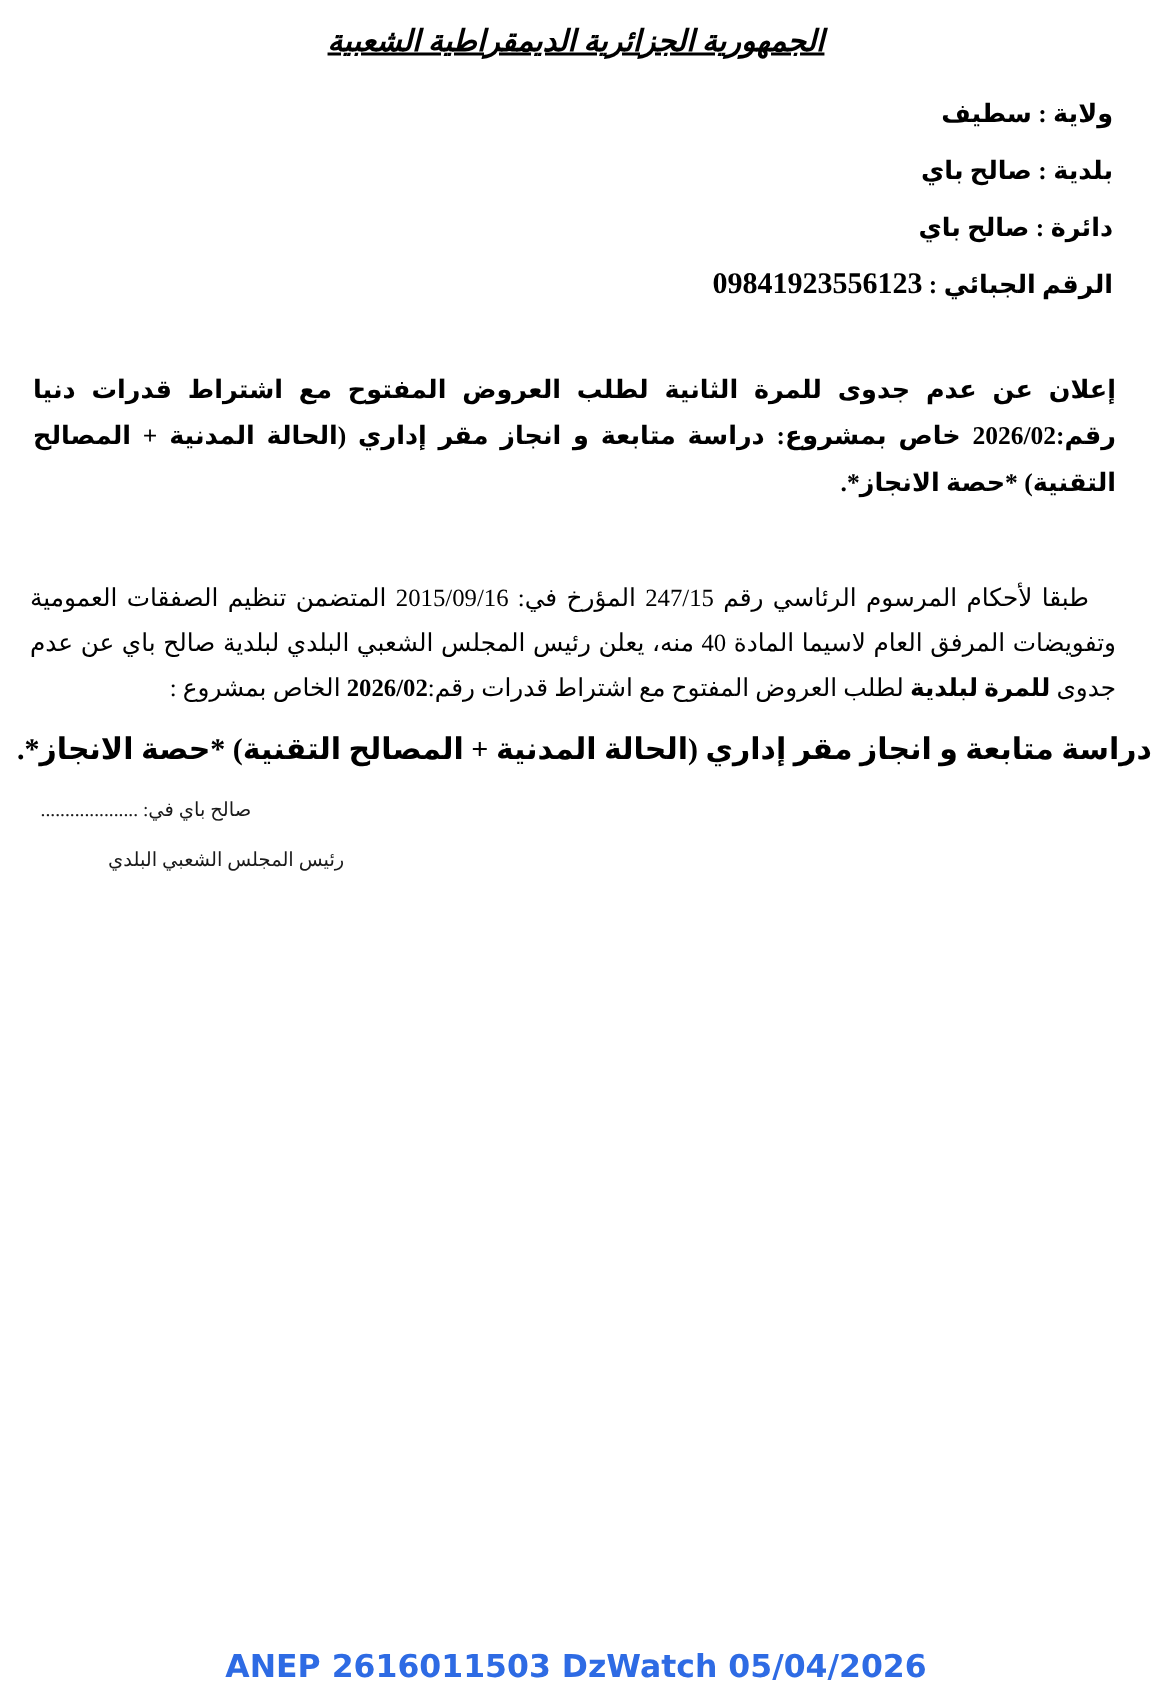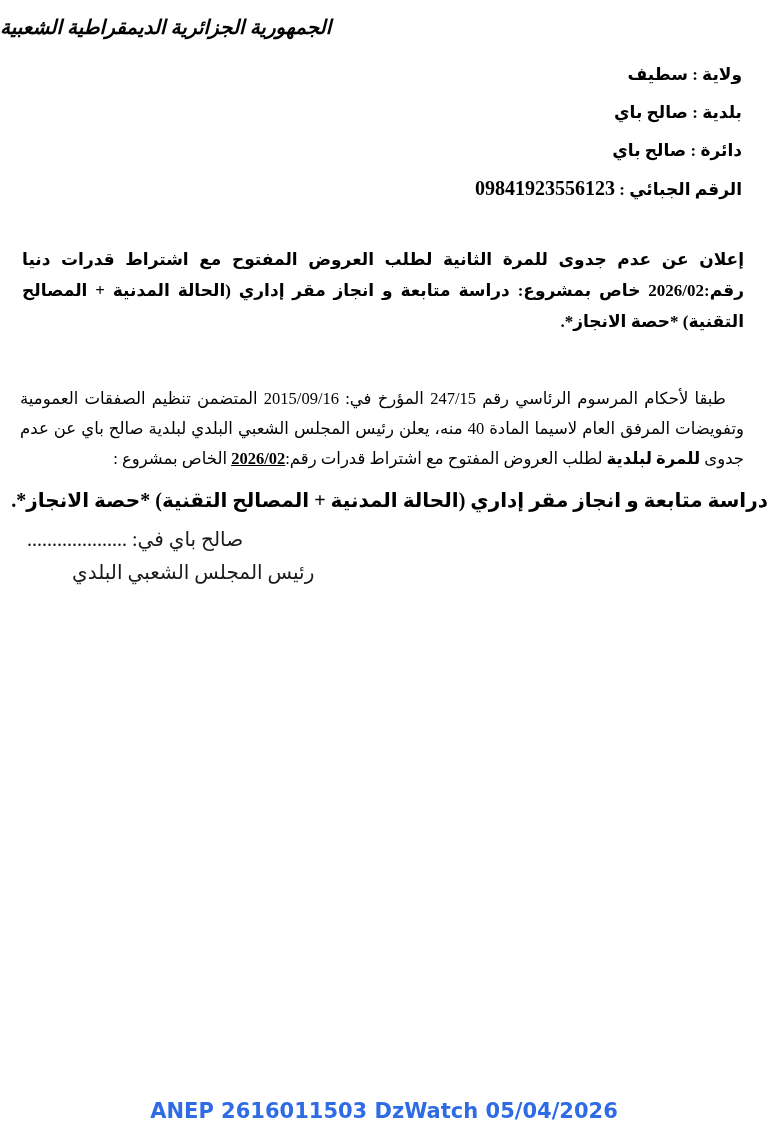--- a/index.html
+++ b/index.html
@@ -9,25 +9,26 @@
     height: 1138px;
     margin: 0 auto;
     background: #ffffff;
     color: #000000;
     direction: rtl;
     font-family: "Liberation Serif", "DejaVu Sans", sans-serif;
     overflow: hidden;
   }
   .republic-header {
     padding-top: 15px;
-    text-align: left;
+    text-align: center;
     font-weight: bold;
     font-style: italic;
     font-size: 20px;
     letter-spacing: 0.5px;
+    text-decoration: underline;
   }
   .issuer {
     margin-top: 25px;
     padding: 0 26px 0 4px;
     font-weight: bold;
     font-size: 17px;
   }
   .issuer-line { margin-bottom: 17px; line-height: 21px; }
   .tax-line { margin-bottom: 0; }
   .tax-number {
@@ -43,41 +44,41 @@
     text-align: justify;
   }
   .announcement-body {
     margin: 47px 24px 0 20px;
     font-size: 16.5px;
     line-height: 30px;
     text-align: justify;
     text-indent: 18px;
   }
   .bold-inline { font-weight: bold; }
-  .ref-underline { font-weight: bold; text-decoration: underline; }
+  .ref-underline { font-weight: bold; }
   .project-line {
     margin: 14px 0 0 0;
     padding-left: 26px;
     text-align: center;
     font-weight: bold;
     font-size: 20px;
     white-space: nowrap;
     line-height: 24px;
   }
   .reason-line {
     margin: 15px 24px 0 40px;
     text-align: center;
     font-weight: bold;
     font-size: 16.5px;
     text-decoration: underline;
     line-height: 22px;
   }
   .signature-block {
     margin-top: 17px;
-    font-size: 20px;
+    font-size: 13px;
     color: #1a1a1a;
   }
   .place-date-line {
     text-align: left;
     padding-left: 0;
     margin-left: 27px;
     line-height: 21px;
   }
   .signer-title-line {
     text-align: left;

